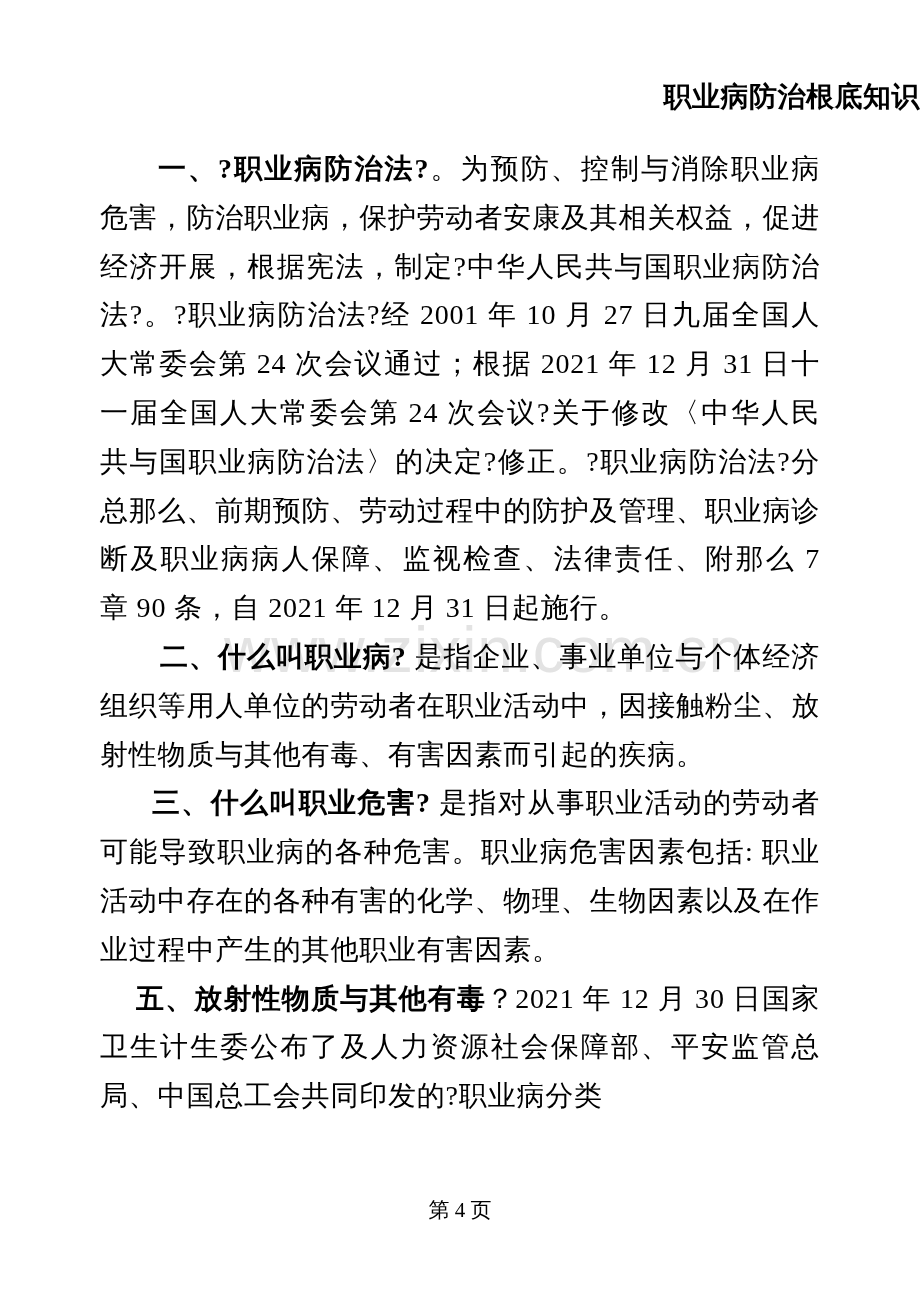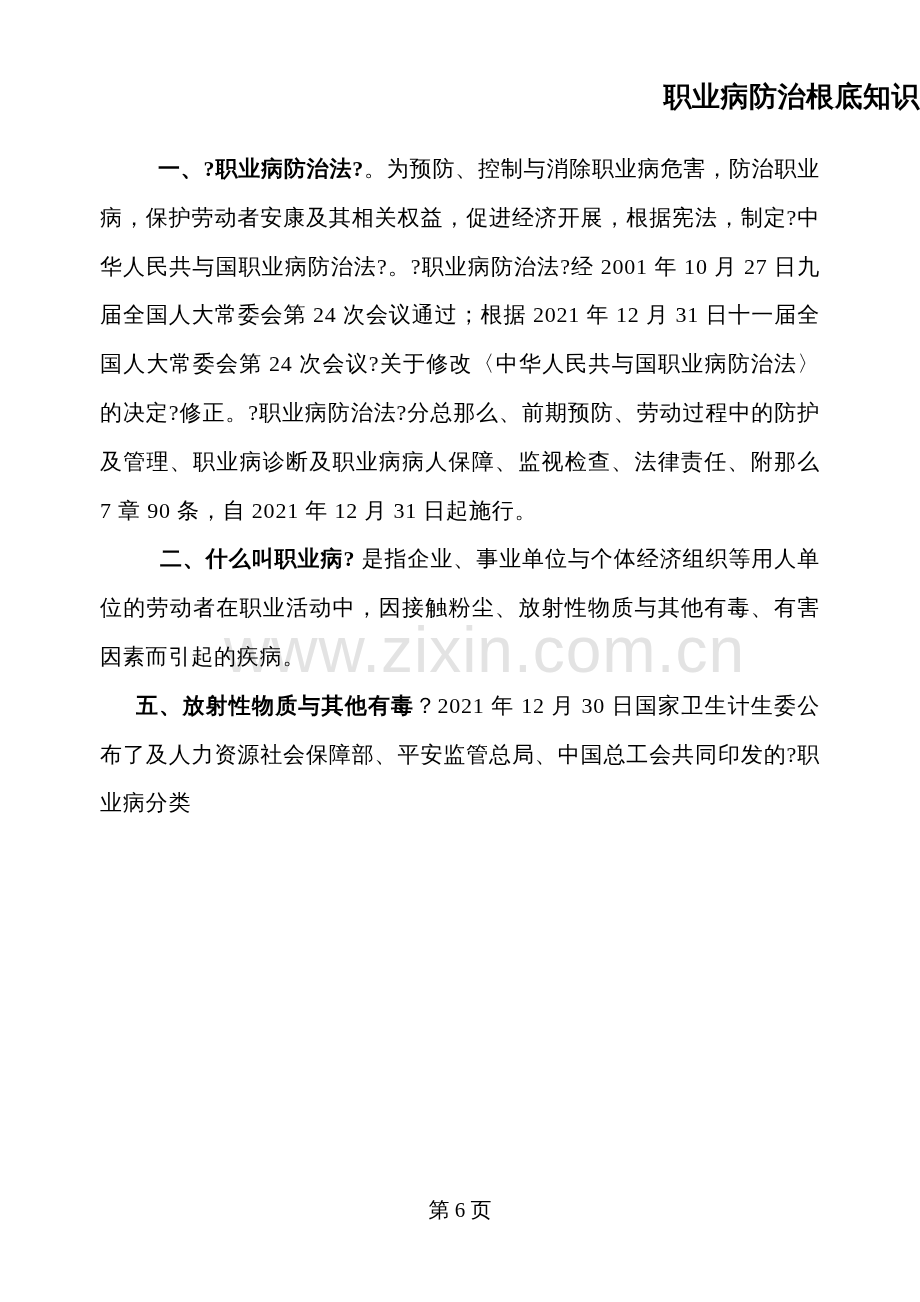--- a/index.html
+++ b/index.html
@@ -42,21 +42,21 @@
     font-size: 28px;
     font-weight: bold;
     letter-spacing: 0.5px;
   }
   .body-text {
     position: absolute;
     top: 145px;
     left: 100px;
     width: 720px;
     z-index: 1;
-    font-size: 22px;
+    font-size: 28px;
     line-height: 48.8px;
     letter-spacing: 0.8px;
     text-align: justify;
   }
   .para {
     margin: 0;
     padding: 0;
   }
   .indent-1 { text-indent: 58px; }
   .indent-2 { text-indent: 60px; }
@@ -82,21 +82,22 @@
   <div class="watermark">www.zixin.com.cn</div>
 
   <h1 class="title">职业病防治根底知识</h1>
 
   <div class="body-text">
 
     <p class="para indent-1"><b class="head">一、?职业病防治法?</b><span>。为预防、控制与消除职业病危害，防治职业病，保护劳动者安康及其相关权益，促进经济开展，根据宪法，制定?中华人民共与国职业病防治法?。?职业病防治法?经 2001 年 10 月 27 日九届全国人大常委会第 24 次会议通过；根据 2021 年 12 月 31 日十一届全国人大常委会第 24 次会议?关于修改〈中华人民共与国职业病防治法〉的决定?修正。?职业病防治法?分总那么、前期预防、劳动过程中的防护及管理、职业病诊断及职业病病人保障、监视检查、法律责任、附那么 7 章 90 条，自 2021 年 12 月 31 日起施行。</span></p>
 
     <p class="para indent-2"><b class="head">二、什么叫职业病?</b><span> 是指企业、事业单位与个体经济组织等用人单位的劳动者在职业活动中，因接触粉尘、放射性物质与其他有毒、有害因素而引起的疾病。</span></p>
 
+    <p class="para indent-3"><b class="head">三、什么叫职业危害?</b><span> 是指对从事职业活动的劳动者可能导致职业病的各种危害。职业病危害因素包括: 职业活动中存在的各种有害的化学、物理、生物因素以及在作业过程中产生的其他职业有害因素。</span></p>
 
 
     <p class="para indent-5"><b class="head">五、放射性物质与其他有毒</b><span>？2021 年 12 月 30 日国家卫生计生委公布了及人力资源社会保障部、平安监管总局、中国总工会共同印发的?职业病分类</span></p>
 
   </div>
 
-  <div class="footer">第 6 页</div>
+  <div class="footer">第 4 页</div>
 
 </div>
 
 </body></html>

